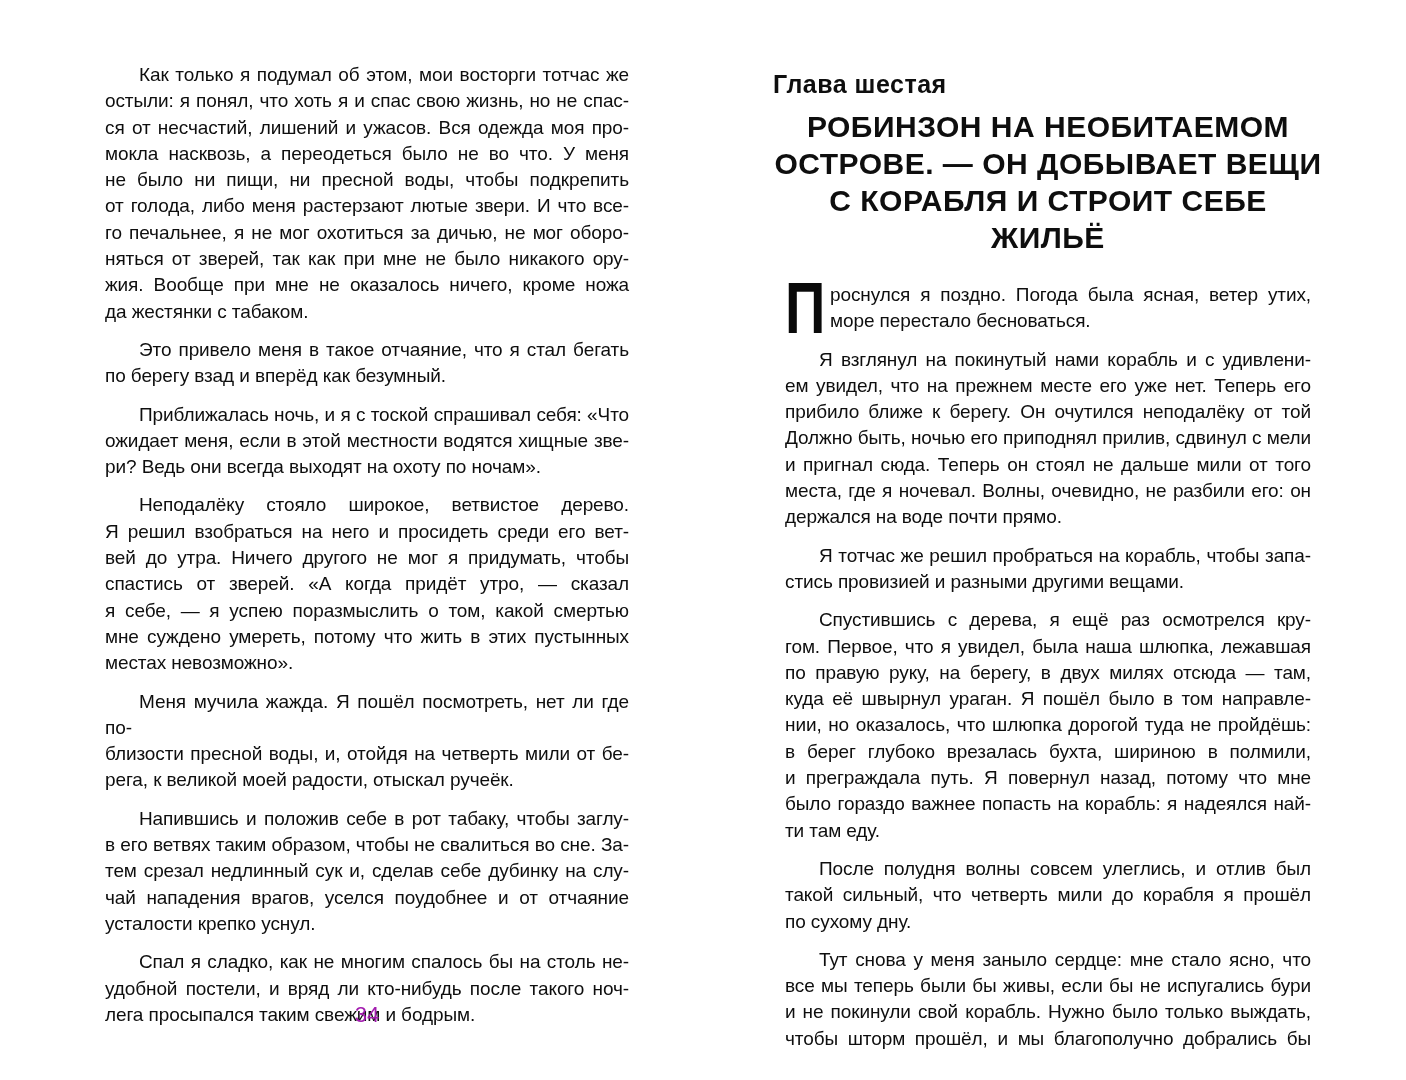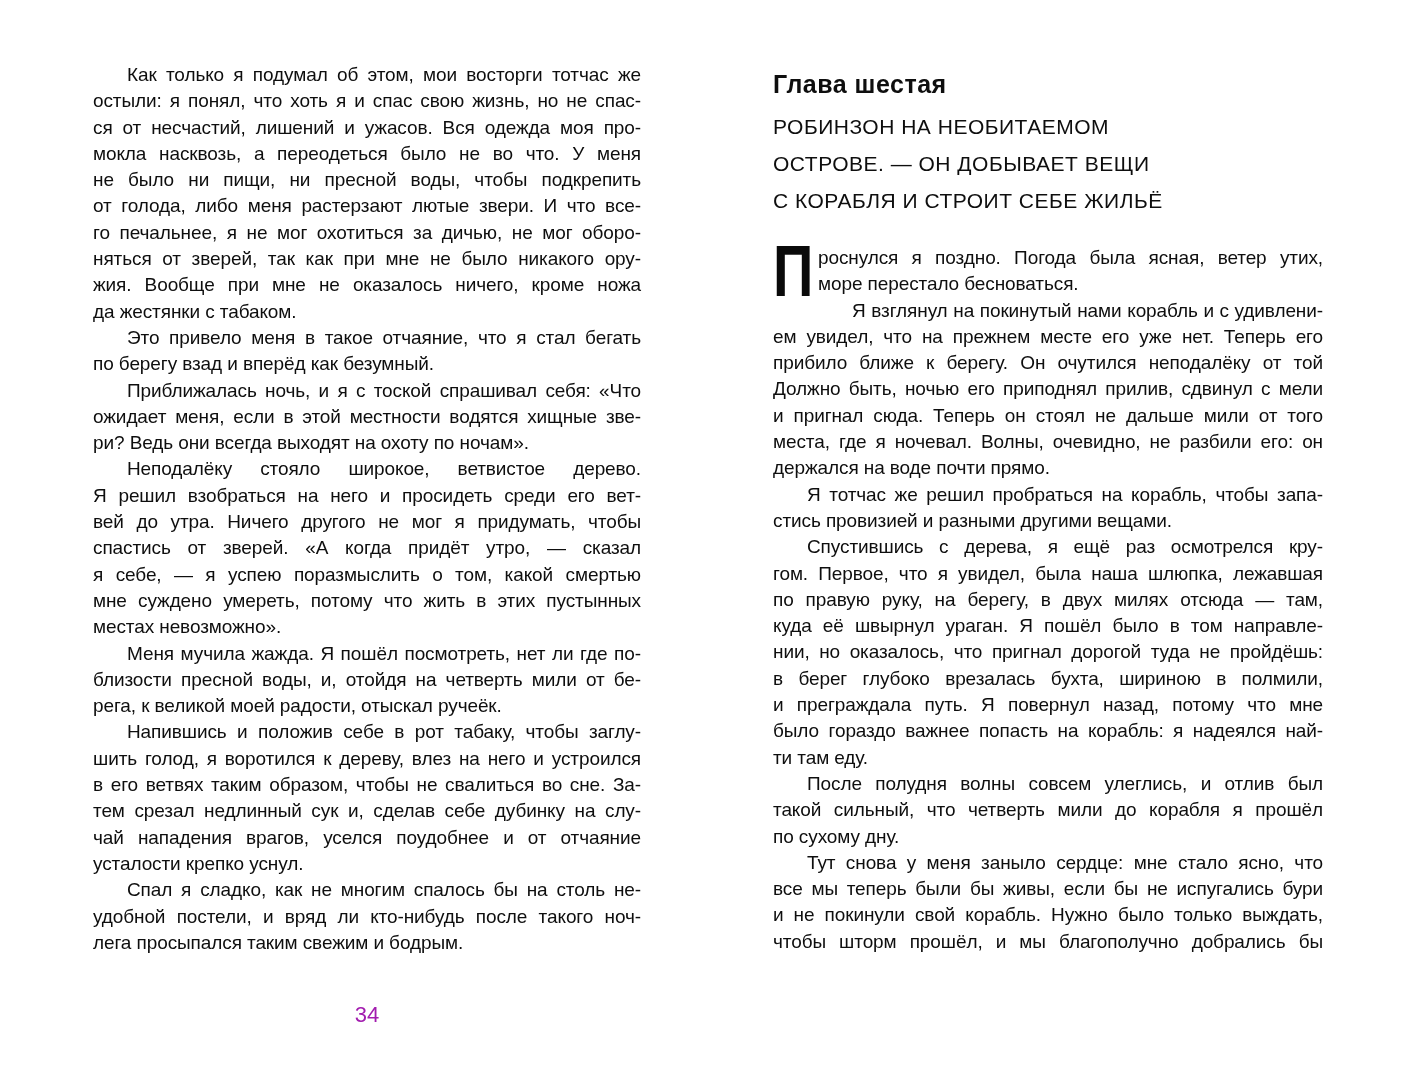--- a/index.html
+++ b/index.html
@@ -12,21 +12,21 @@
   }
   .spread { position: relative; width: 1406px; height: 1080px; background:#ffffff; }
 
   .page { position: absolute; top: 0; height: 1080px; }
   .page.left  { left: 93px;  width: 548px; }
   .page.right { left: 773px; width: 550px; }
 
   .body-text { font-size: 19px; line-height: 26.3px; letter-spacing: -0.1px; }
   .page.left  .body-text { margin-top: 62px; }
 
-  .para { margin: 0; }
+  .para { margin: 12px; }
   .line {
     text-align: justify;
     text-align-last: justify;
     min-height: 26.3px;
   }
   .line.indent { text-indent: 34px; }
   .line.last { text-align-last: left; }
 
   .dropcap {
     float: left;
@@ -44,24 +44,24 @@
   .chapter-label {
     margin-top: 68px;
     font-size: 25px;
     font-weight: 700;
     line-height: 32px;
     text-align: left;
     letter-spacing: 0.5px;
   }
   .chapter-title { margin-top: 8px; }
   .title-line {
-    font-size: 21px;
-    font-weight: 400;
+    font-size: 30px;
+    font-weight: 700;
     line-height: 37px;
-    text-align: left;
+    text-align: center;
     letter-spacing: 0.5px;
   }
   .page.right .body-text { margin-top: 26px; }
 
   .page-number {
     position: absolute;
     top: 1002px;
     left: 0; width: 100%;
     text-align: center;
     font-size: 22px;
@@ -105,21 +105,20 @@
           <div class="line">мне суждено умереть, потому что жить в этих пустынных</div>
           <div class="line last">местах невозможно».</div>
         </div>
         <div class="para">
           <div class="line indent">Меня мучила жажда. Я пошёл посмотреть, нет ли где по-</div>
           <div class="line">близости пресной воды, и, отойдя на четверть мили от бе-</div>
           <div class="line last">рега, к великой моей радости, отыскал ручеёк.</div>
         </div>
         <div class="para">
           <div class="line indent">Напившись и положив себе в рот табаку, чтобы заглу-</div>
-          <div class="line">шить голод, я воротился к дереву, влез на него и устроился</div>
           <div class="line">в его ветвях таким образом, чтобы не свалиться во сне. За-</div>
           <div class="line">тем срезал недлинный сук и, сделав себе дубинку на слу-</div>
           <div class="line">чай нападения врагов, уселся поудобнее и от отчаяние</div>
           <div class="line last">усталости крепко уснул.</div>
         </div>
         <div class="para">
           <div class="line indent">Спал я сладко, как не многим спалось бы на столь не-</div>
           <div class="line">удобной постели, и вряд ли кто-нибудь после такого ноч-</div>
           <div class="line last">лега просыпался таким свежим и бодрым.</div>
         </div>
@@ -151,21 +150,21 @@
         </div>
         <div class="para">
           <div class="line indent">Я тотчас же решил пробраться на корабль, чтобы запа-</div>
           <div class="line last">стись провизией и разными другими вещами.</div>
         </div>
         <div class="para">
           <div class="line indent">Спустившись с дерева, я ещё раз осмотрелся кру-</div>
           <div class="line">гом. Первое, что я увидел, была наша шлюпка, лежавшая</div>
           <div class="line">по правую руку, на берегу, в двух милях отсюда — там,</div>
           <div class="line">куда её швырнул ураган. Я пошёл было в том направле-</div>
-          <div class="line">нии, но оказалось, что пригнал дорогой туда не пройдёшь:</div>
+          <div class="line">нии, но оказалось, что шлюпка дорогой туда не пройдёшь:</div>
           <div class="line">в берег глубоко врезалась бухта, шириною в полмили,</div>
           <div class="line">и преграждала путь. Я повернул назад, потому что мне</div>
           <div class="line">было гораздо важнее попасть на корабль: я надеялся най-</div>
           <div class="line last">ти там еду.</div>
         </div>
         <div class="para">
           <div class="line indent">После полудня волны совсем улеглись, и отлив был</div>
           <div class="line">такой сильный, что четверть мили до корабля я прошёл</div>
           <div class="line last">по сухому дну.</div>
         </div>

